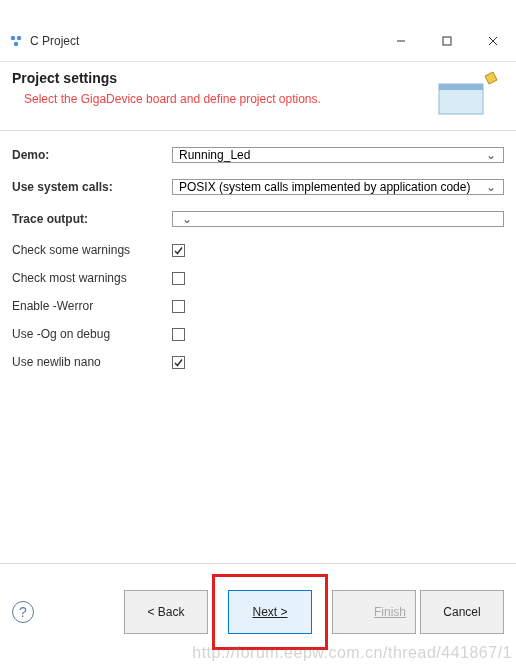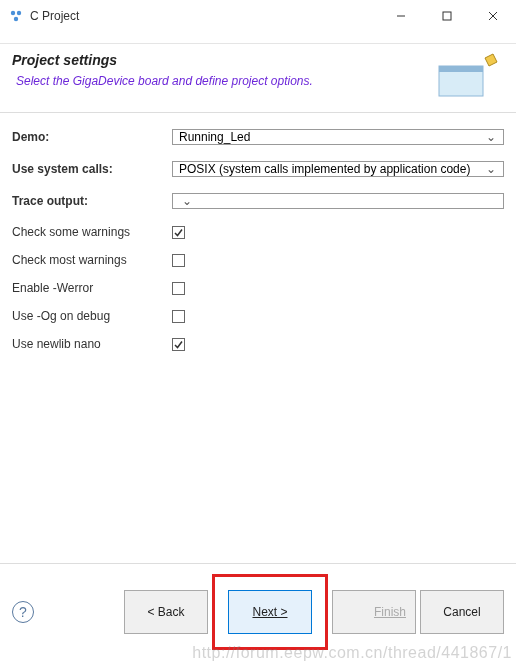--- a/index.html
+++ b/index.html
@@ -1,30 +1,30 @@
 <!DOCTYPE html>
 <html><head>
 <meta charset="utf-8">
 <style>
   * { box-sizing: border-box; font-family: "Segoe UI", Tahoma, sans-serif; }
   body { margin: 0; background: #fff; width: 516px; height: 664px; overflow: hidden; position: relative; }
 
   
-  .titlebar { height: 44px; display: flex; align-items: center; padding: 0 0 12px 8px; border-bottom: 1px solid #e5e5e5; }
+  .titlebar { height: 30px; display: flex; align-items: center; padding: 0 0 12px 8px; border-bottom: 1px solid #e5e5e5; margin-top: 32px; }
   .titlebar .app-icon { width: 16px; height: 16px; margin-right: 6px; display:flex; align-items:center; justify-content:center; }
   .titlebar .title { font-size: 12px; color: #333; flex: 1; }
   .win-btns { display: flex; height: 100%; }
   .win-btn { width: 46px; height: 100%; display: flex; align-items: center; justify-content: center; font-size: 12px; color: #333; }
   .win-btn svg { stroke: #333; }
 
   
-  .header { padding: 8px 17px 10px 12px; display: flex; align-items: flex-start; border-bottom: 1px solid #ddd; background: #fff; font-style: italic; }
+  .header { padding: 8px 17px 10px 12px; display: flex; align-items: flex-start; border-bottom: 1px solid #ddd; background: #fff; }
   .header-text { flex: 1; }
   .header-title { font-size: 14px; font-weight: bold; color: #222; margin-bottom: 6px; }
-  .header-sub { font-size: 12px; color: #6d28d9; margin-left: 4px; }
+  .header-sub { font-size: 12px; color: #ef4444; margin-left: 12px; }
   .header-img { width: 64px; height: 50px; margin-left: 8px; }
 
   
   .form { padding: 16px 12px 0 12px; }
   .row { display: flex; align-items: center; margin-bottom: 16px; }
   .row .label { width: 160px; font-size: 12px; color: #333; font-weight: bold; }
   .row .ctrl { flex: 1; }
 
   .select { display: flex; align-items: center; border: 1px solid #999; height: 16px; background: #fff; font-size: 12px; padding: 0 4px 0 6px; position: relative; }
   .select .value { flex: 1; white-space: nowrap; overflow: hidden; }

